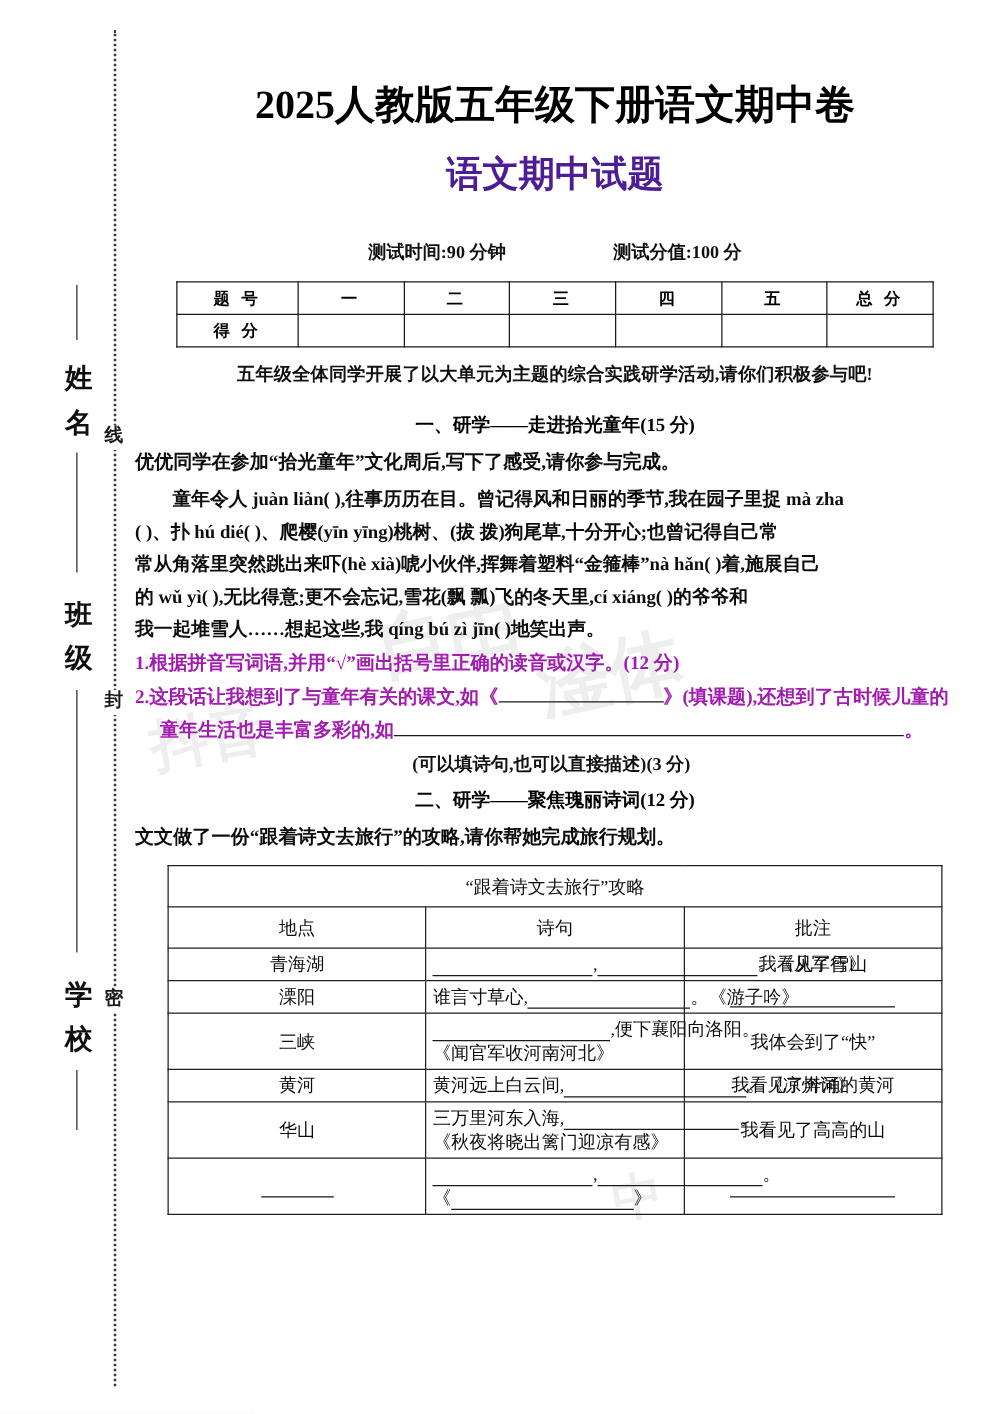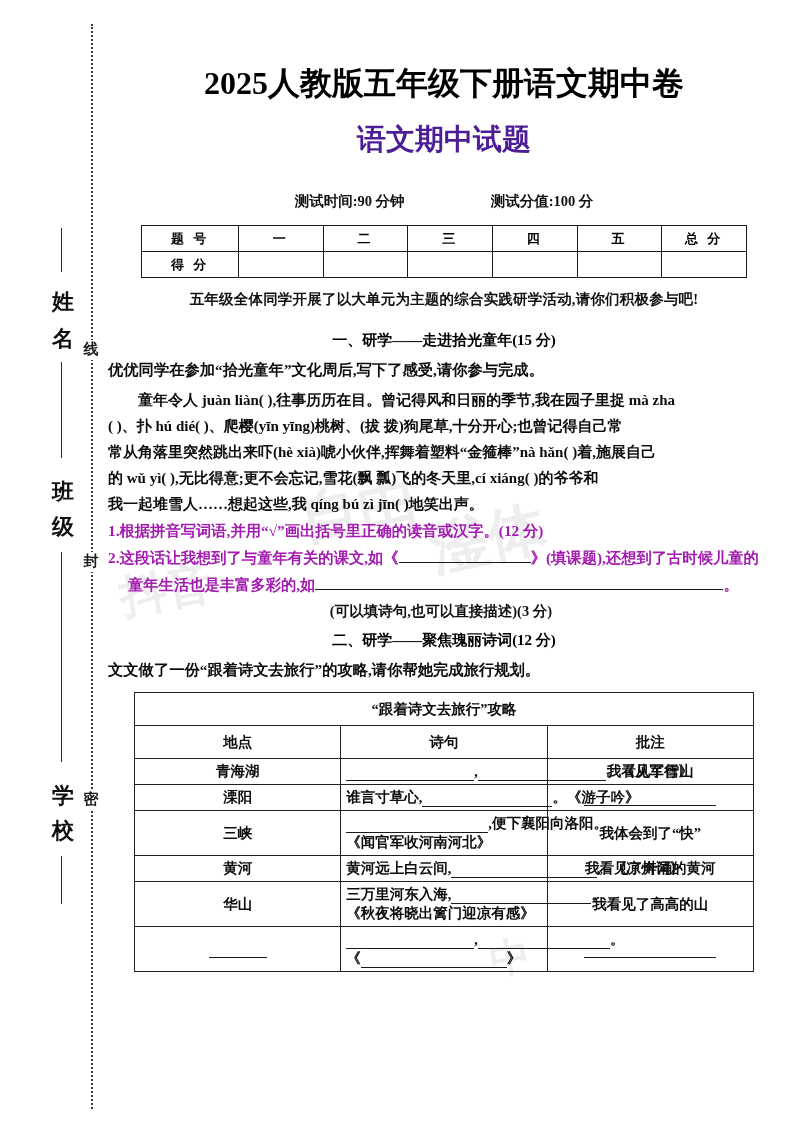--- a/index.html
+++ b/index.html
@@ -183,21 +183,21 @@
   table.poem {
     border-collapse: collapse;
     width: 620px;
     margin: 10px auto 0 auto;
     table-layout: fixed;
     border: 1.6px solid #151515;
   }
   table.poem td {
     border: 1.3px solid #202020;
     font-size: 14.5px;
-    font-weight: bold;
+    font-weight: normal;
     color: #0d0d0d;
     padding: 3px 5px;
   }
   td.pt-title {
     text-align: center;
     font-size: 15px;
     height: 26px;
   }
   td.pt-h {
     text-align: center;

